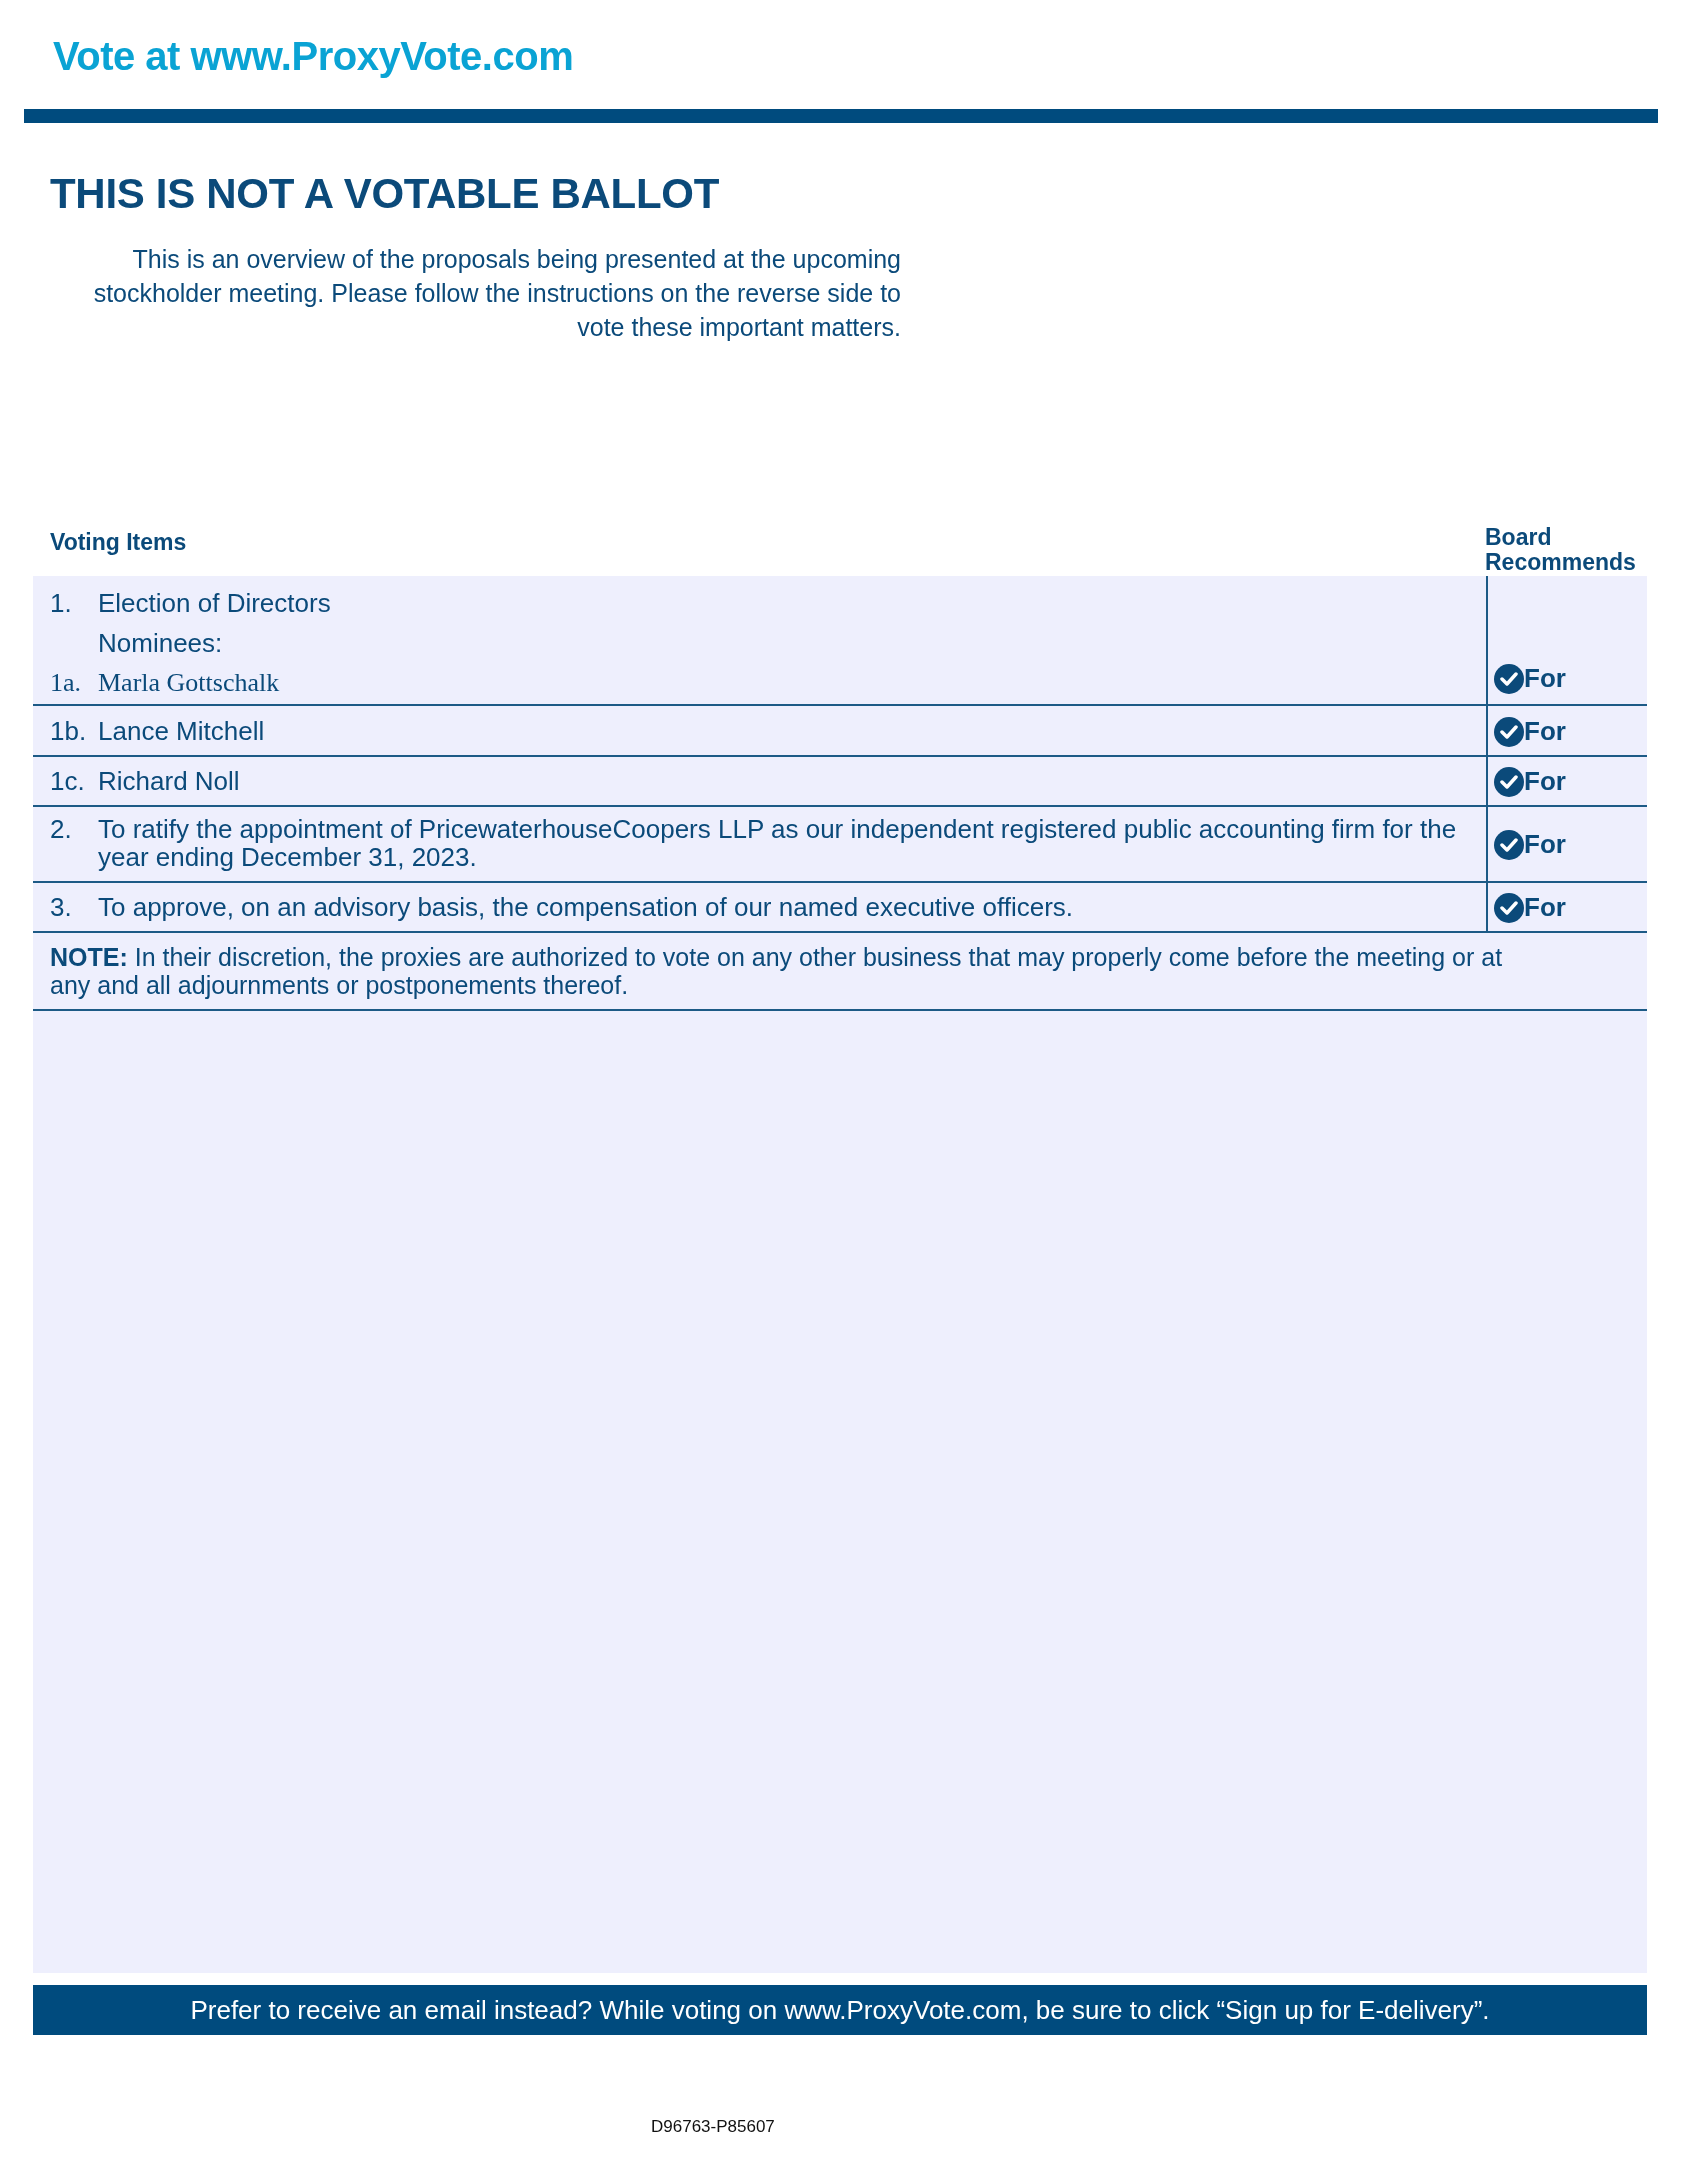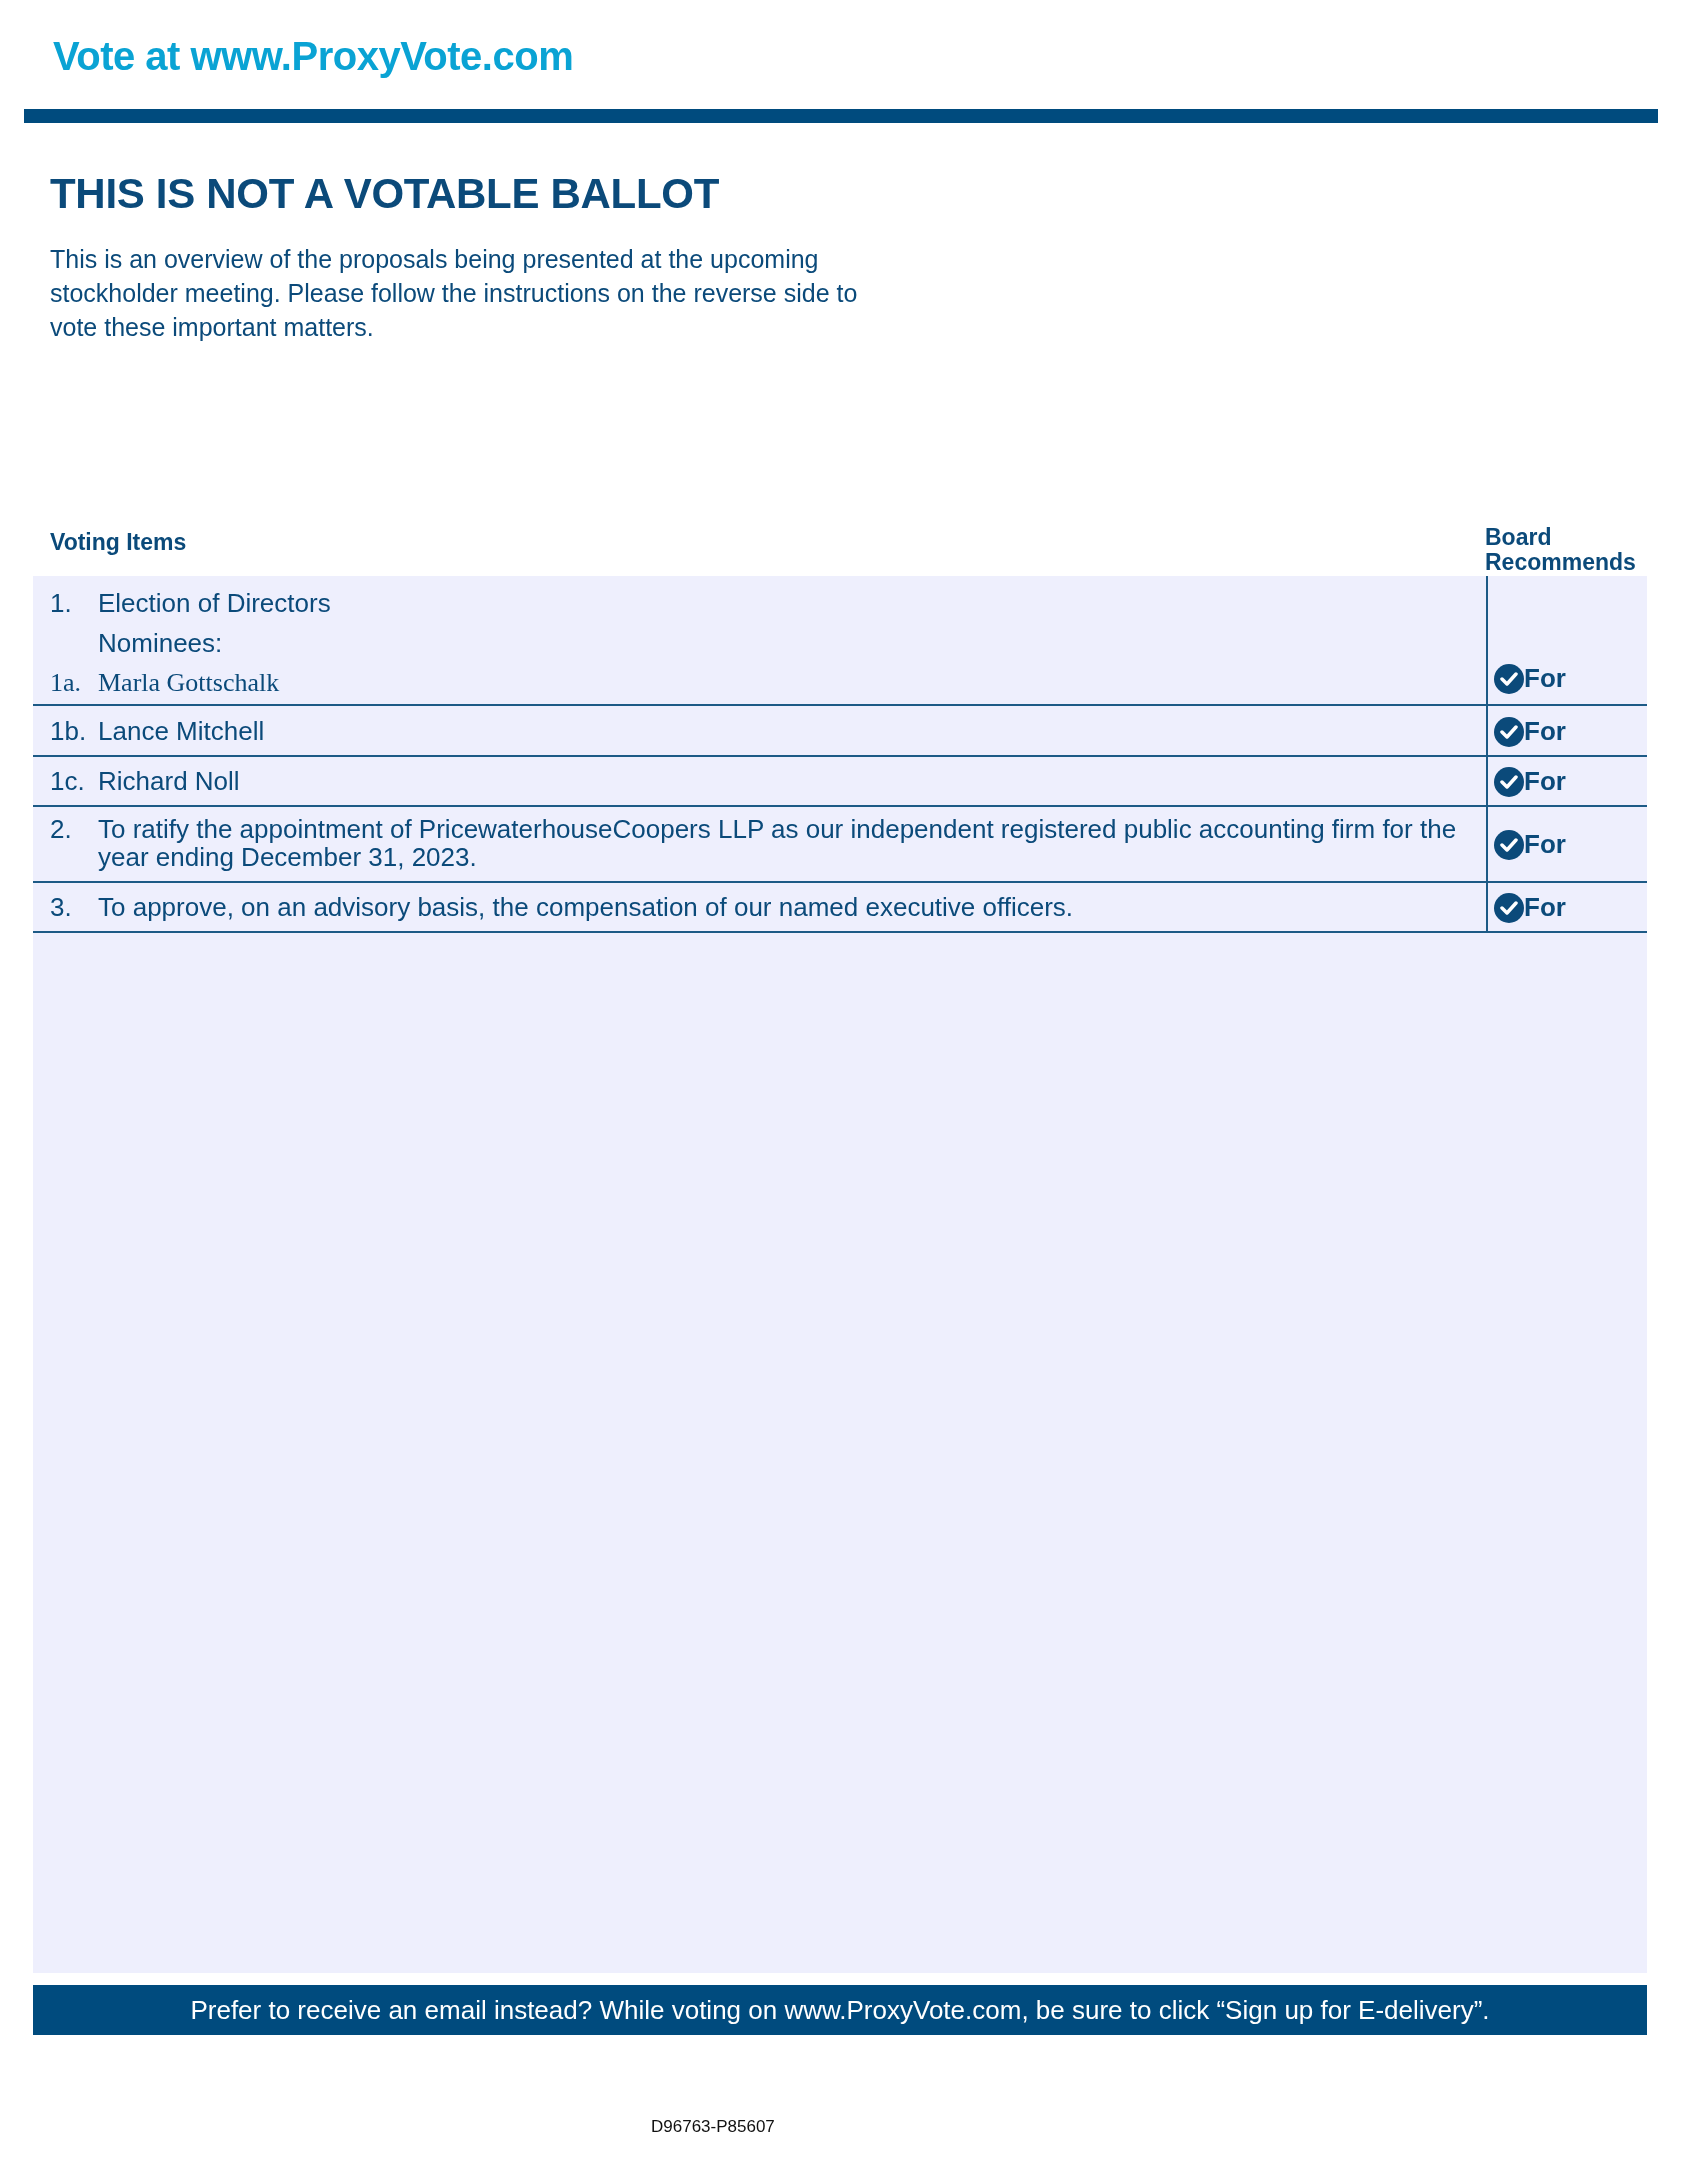--- a/index.html
+++ b/index.html
@@ -1,21 +1,21 @@
 <!DOCTYPE html>
 <html><head>
 <meta charset="utf-8">
 <style>
   * { box-sizing: border-box; margin: 0; padding: 0; }
   html, body { width: 1683px; height: 2178px; background: #ffffff; }
   body { position: relative; font-family: "Liberation Sans", "DejaVu Sans", sans-serif; color: #0b4a7a; overflow: hidden; }
   .vote-at { position: absolute; left: 53px; top: 34px; font-size: 40px; font-weight: bold; color: #0aa3d4; letter-spacing: -0.5px; }
   .top-rule { position: absolute; left: 24px; top: 109px; width: 1634px; height: 14px; background: #004b7e; }
   .title { position: absolute; left: 50px; top: 170px; font-size: 42px; font-weight: bold; color: #0b4a7a; letter-spacing: -0.3px; }
-  .intro { position: absolute; left: 50px; top: 242px; width: 851px; font-size: 25px; line-height: 34px; color: #0b4a7a; }
+  .intro { position: absolute; left: 50px; top: 242px; width: 851px; font-size: 25px; line-height: 34px; color: #0b4a7a; text-align: right; }
   .col-head-left { position: absolute; left: 50px; top: 529px; font-size: 23px; font-weight: bold; color: #0b4a7a; }
   .col-head-right { position: absolute; left: 1485px; top: 525px; width: 161px; font-size: 23px; line-height: 25px; font-weight: bold; color: #0b4a7a; }
   .panel { position: absolute; left: 33px; top: 576px; width: 1614px; height: 1397px; background: #eeeffd; }
   .table { position: absolute; left: 33px; top: 576px; width: 1614px; }
   .row { position: relative; display: flex; border-bottom: 2px solid #1c5a86; }
   .row .cell-main { width: 1453px; padding-left: 17px; font-size: 26px; color: #0b4a7a; }
   .row .cell-rec { width: 160px; border-left: 2px solid #1c5a86; position: relative; }
   .num { display: inline-block; width: 48px; }
   .line { display: flex; align-items: baseline; }
   .rec { position: absolute; left: 6px; display: flex; align-items: center; font-size: 26px; font-weight: bold; color: #0b4a7a; }
@@ -139,17 +139,22 @@
         <span class="check">
             <svg width="18" height="14" viewBox="0 0 18 14">
               <path d="M2 7 L7 12 L16 2" stroke="#fff" stroke-width="3.5" fill="none" stroke-linecap="round" stroke-linejoin="round"></path>
             </svg>
           </span>
         <span>For</span>
       </div>
     </div>
   </div>
 
+  <div class="note-row">
+    <div class="inner">
+      <strong>NOTE:</strong><span> In their discretion, the proxies are authorized to vote on any other business that may properly come before the meeting or at any and all adjournments or postponements thereof.</span>
+    </div>
+  </div>
 </div>
 
 <div class="banner">Prefer to receive an email instead? While voting on www.ProxyVote.com, be sure to click “Sign up for E-delivery”.</div>
 <div class="code">D96763-P85607</div>
 
 
 </body></html>

